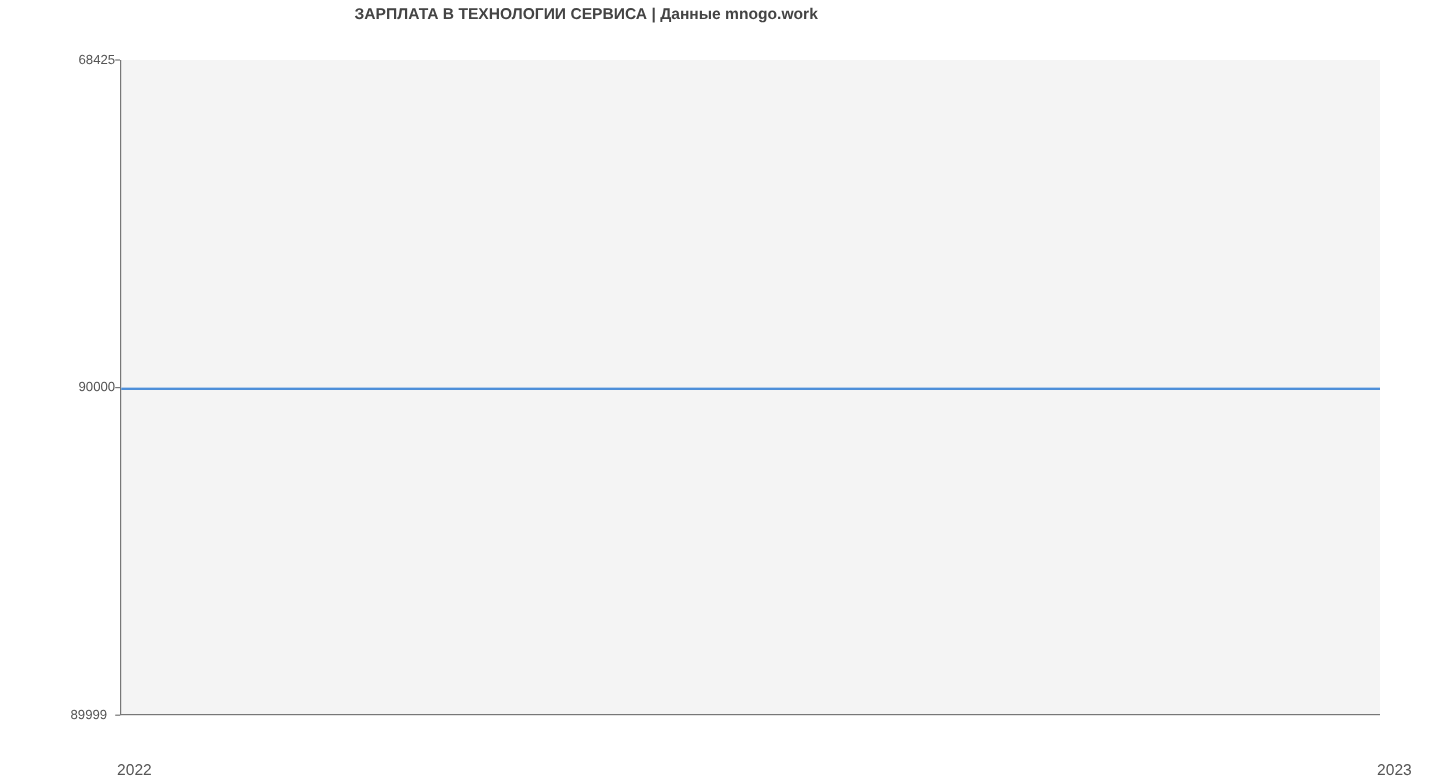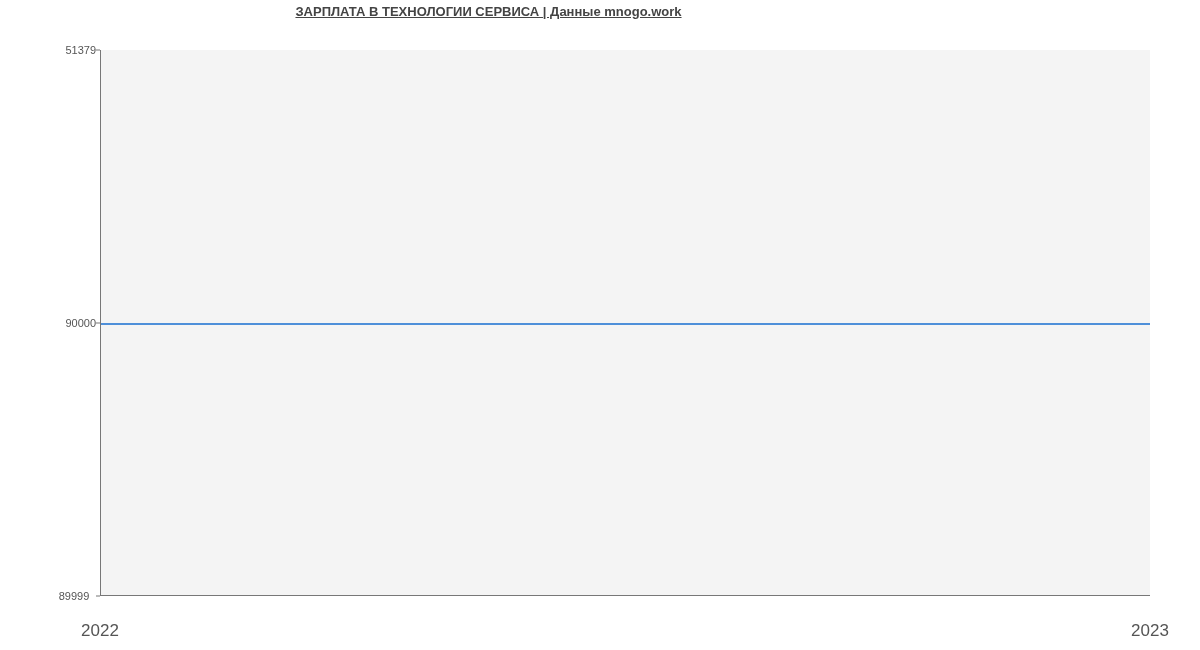--- a/index.html
+++ b/index.html
@@ -18,21 +18,20 @@
   }
   .title {
     position: absolute;
     top: 4px;
     left: 0;
     width: 977px;
     text-align: center;
     font-size: 13px;
     font-weight: 600;
     color: #444;
-    text-decoration: underline;
   }
   .plot-area {
     position: absolute;
     left: 100px;
     top: 50px;
     width: 1050px;  
     height: 546px;  
     background: #f4f4f4;
     border-left: 1px solid #777;
     border-bottom: 1px solid #777;
@@ -64,34 +63,35 @@
   .y-tick-mark {
     position: absolute;
     left: 96px;
     width: 4px;
     height: 0;
     border-top: 1px solid #777;
     transform: translateY(-0.5px);
   }
   .x-tick {
     position: absolute;
-    top: 621px;
-    font-size: 17px;
+    top: 634px;
+    font-size: 13px;
     color: #555;
     transform: translateX(-50%);
+    margin-left: 12px;
   }
 </style>
 </head>
 <body>
 
 <div class="chart-wrap">
 
   <div class="title">ЗАРПЛАТА В ТЕХНОЛОГИИ СЕРВИСА | Данные mnogo.work</div>
 
-  <div class="y-tick" style="top:50px;">51379</div>
+  <div class="y-tick" style="top:50px;">68425</div>
   <div class="y-tick" style="top:323px;">90000</div>
   <div class="y-tick" style="top:596px;text-align:center;">89999</div>
 
   <div class="y-tick-mark" style="top:50px;"></div>
   <div class="y-tick-mark" style="top:323px;"></div>
   <div class="y-tick-mark" style="top:596px;"></div>
 
   <div class="x-tick" style="left:100px;">2022</div>
   <div class="x-tick" style="left:1150px;text-align:center;">2023</div>
 

